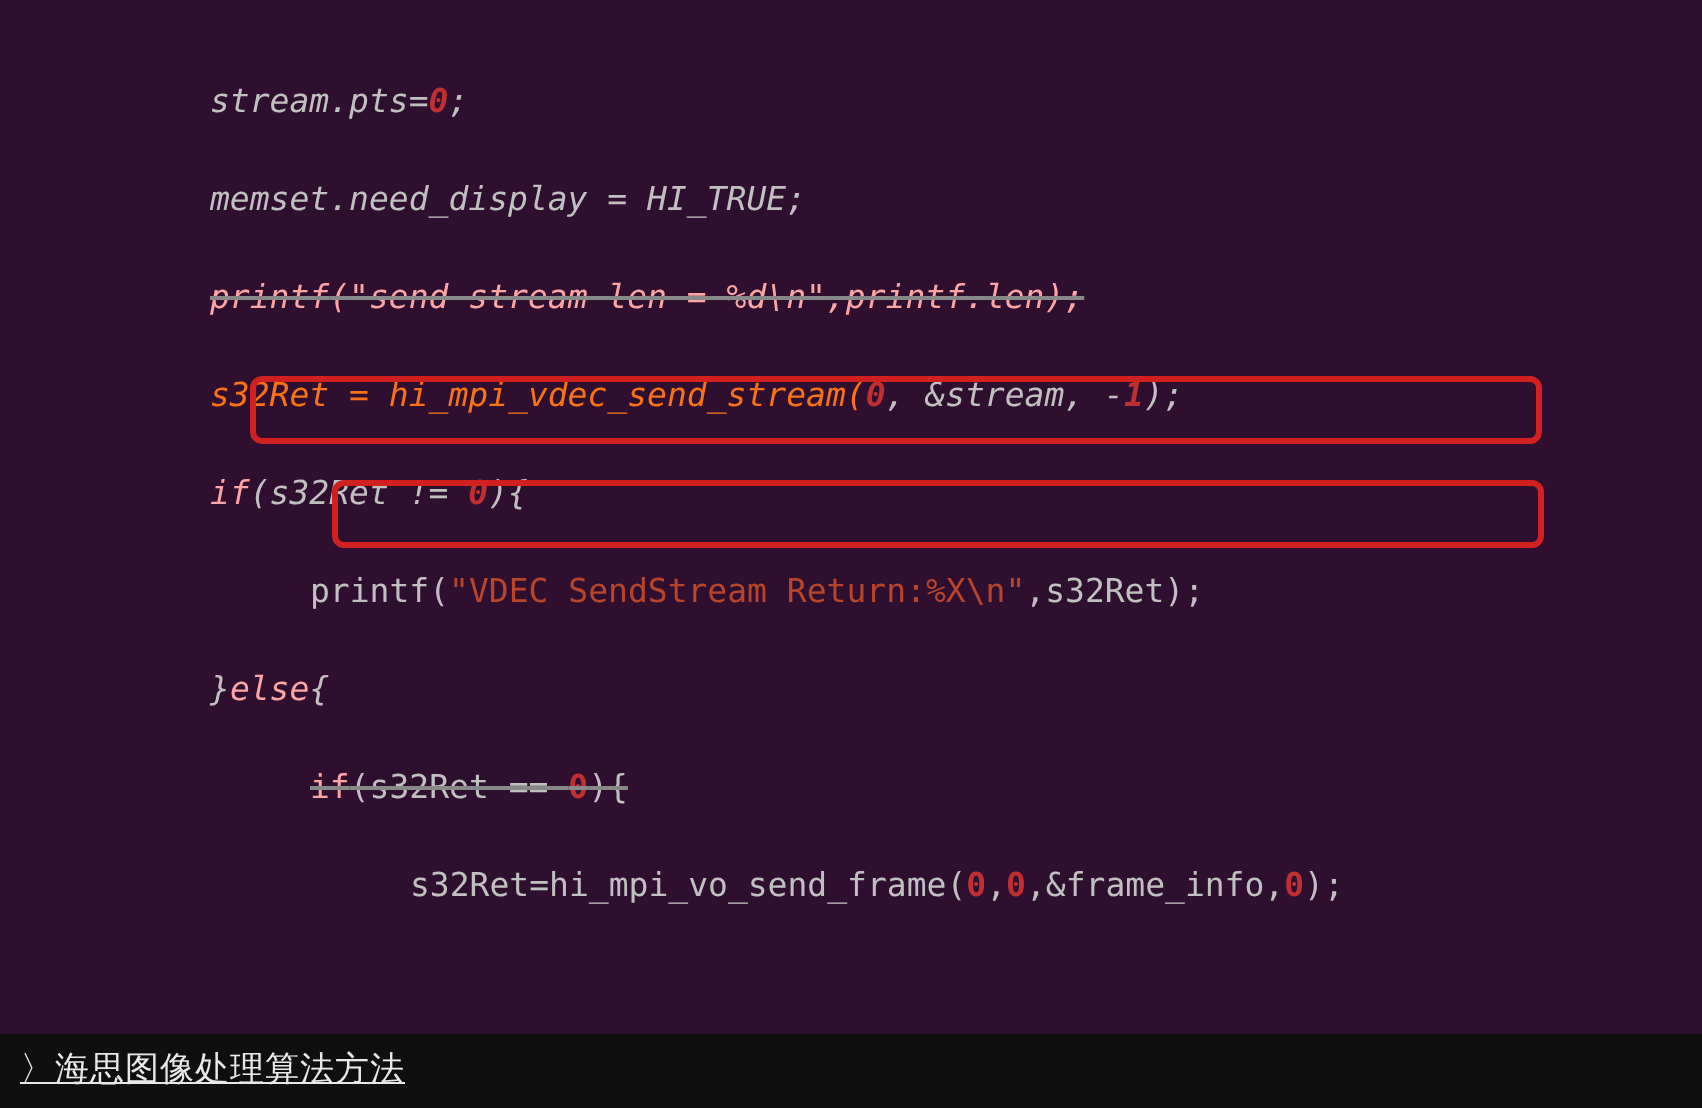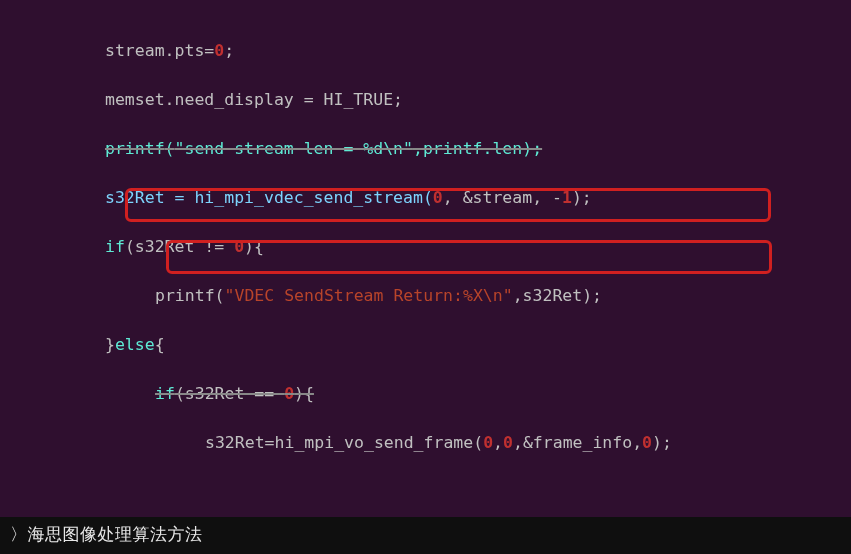--- a/index.html
+++ b/index.html
@@ -14,45 +14,46 @@
     overflow: hidden;
     position: relative;
   }
   .code-area {
     padding: 14px 0 0 0;
     white-space: pre;
     position: relative;
   }
   .tok-member { color: #c0c0c0; }
   .tok-num { color: #c03030; font-weight: bold; }
-  .tok-keyword { color: #5eead4; }
-  .tok-call { color: #7dd3fc; }
+  .tok-keyword { color: #fca5a5; }
+  .tok-call { color: #f97316; }
   .tok-punct { color: #c0c0c0; }
   .tok-string { color: #b8442a; }
   .tok-strike { text-decoration: line-through; text-decoration-color: #888; text-decoration-thickness: 2px; }
   .footer {
     position: absolute;
     bottom: 0; left: 0; right: 0;
     background: #0f0f0f;
     color: #e8e8e8;
     font-family: "Microsoft YaHei", sans-serif;
     font-size: 17px;
     padding: 6px 10px 7px 10px;
     letter-spacing: 0.5px;
+    text-decoration: underline;
   }
   .hl-box {
     position: absolute;
     border: 3px solid #d02020;
     border-radius: 6px;
     pointer-events: none;
   }
   .hl1 { left: 125px; top: 188px; width: 646px; height: 34px; }
   .hl2 { left: 166px; top: 240px; width: 606px; height: 34px; }
   .line { display: block; }
-  .ind1 { padding-left: 105px; }
+  .ind1 { padding-left: 105px; font-style: italic; }
   .ind2 { padding-left: 155px; }
   .ind3 { padding-left: 205px; }
 </style>
 </head>
 <body>
 
 <div class="code-area">
 <span class="line ind1"><span class="tok-member">stream.pts=</span><span class="tok-num">0</span><span class="tok-punct">;</span></span>
 <span class="line ind1"><span class="tok-member">memset.need_display = HI_TRUE;</span></span>
 <span class="line ind1 tok-strike"><span class="tok-keyword">printf</span><span class="tok-keyword">(</span><span class="tok-keyword">"send stream len = %d\n"</span><span class="tok-keyword">,printf.len);</span></span>

